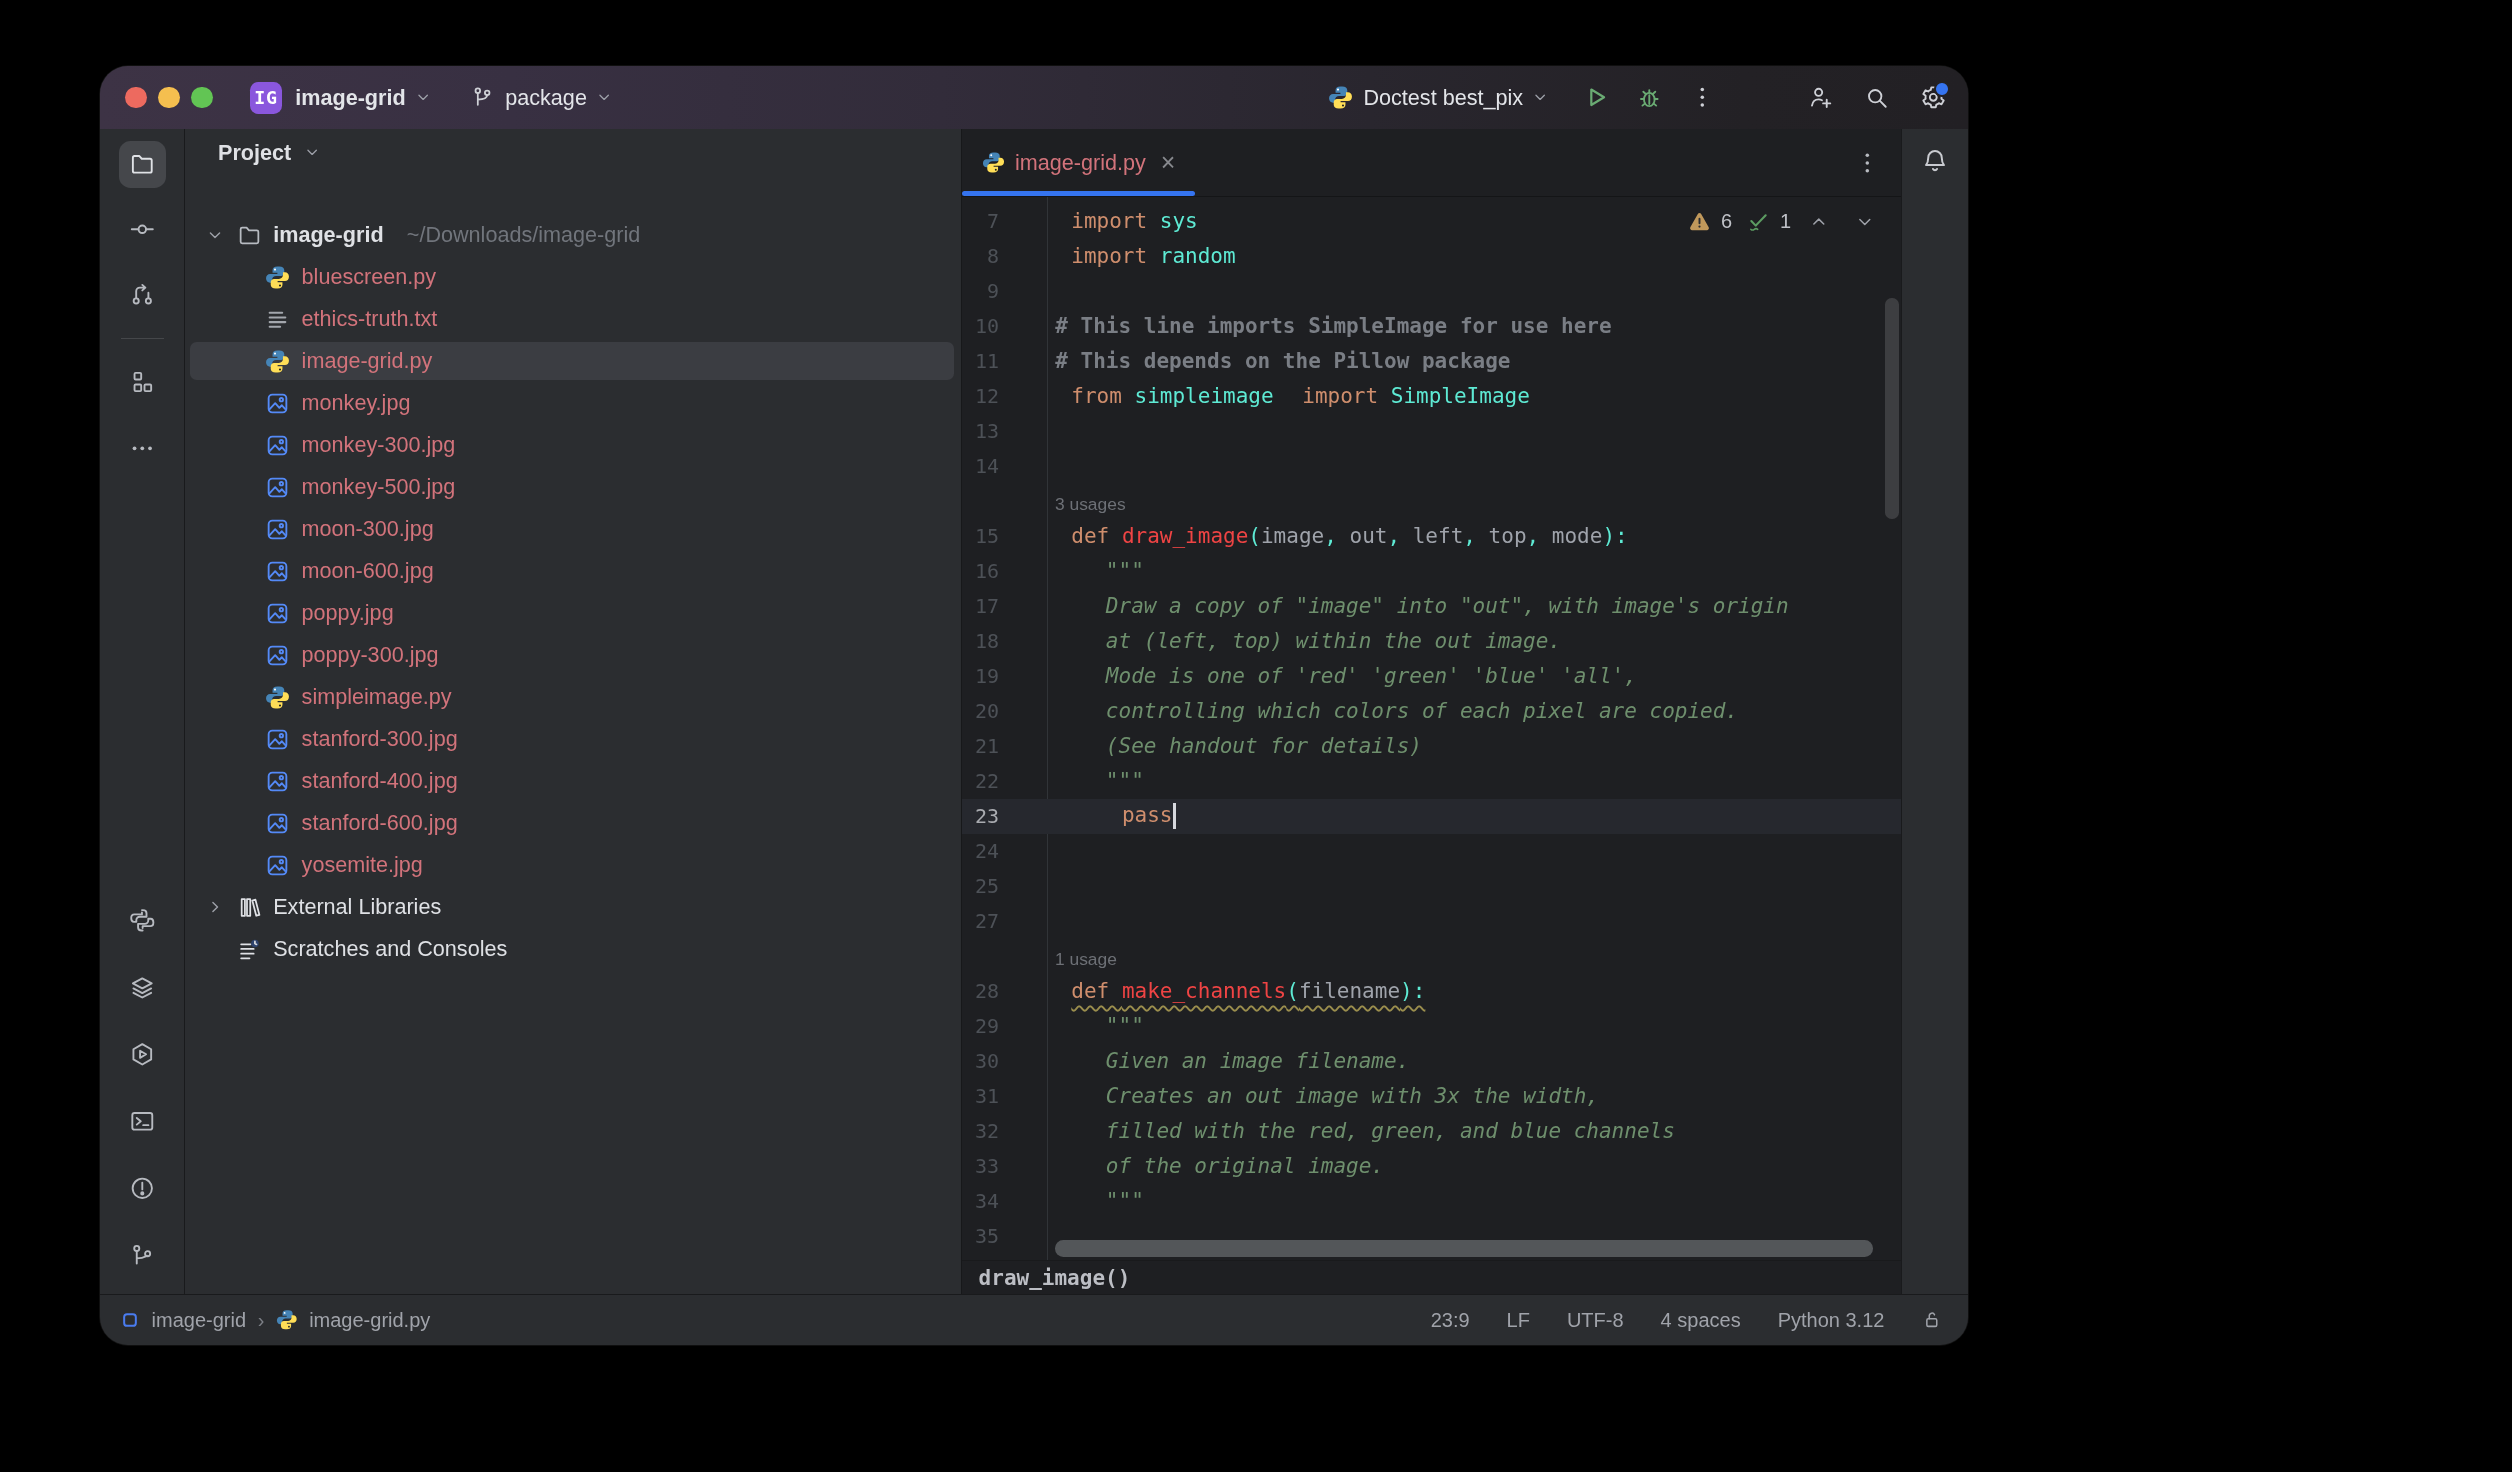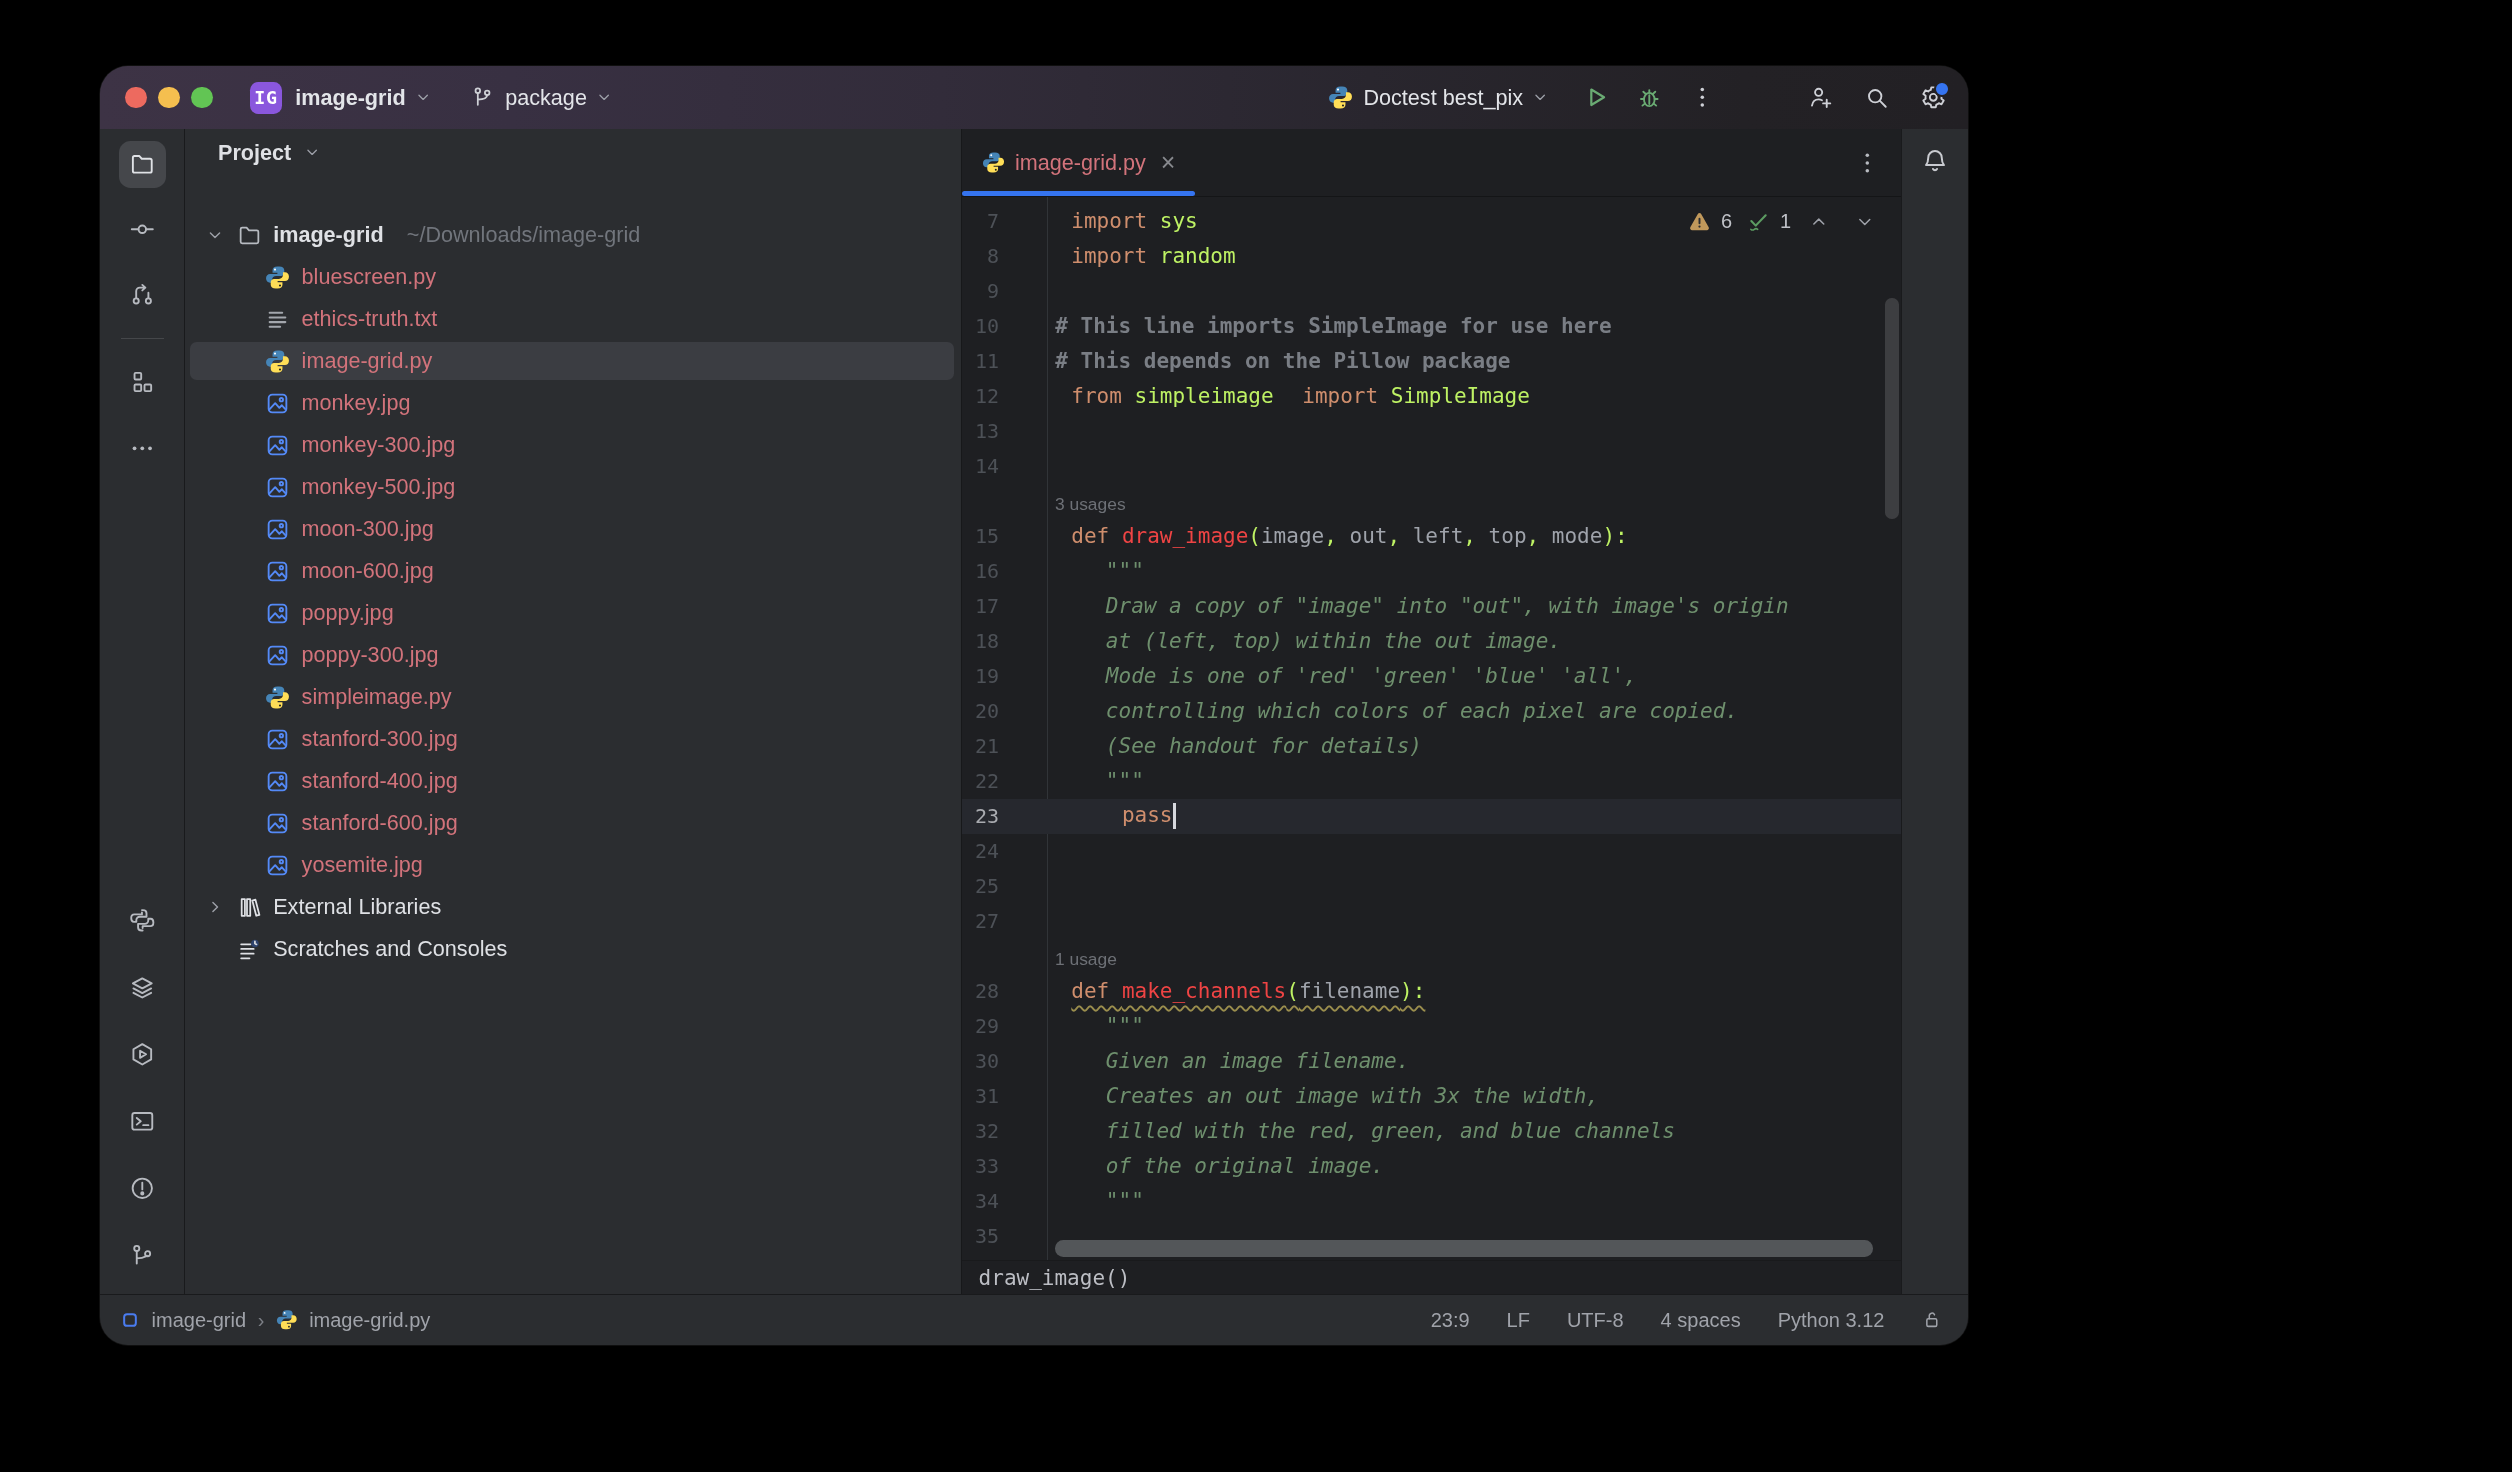--- a/index.html
+++ b/index.html
@@ -65,32 +65,32 @@
   #gutter-line{position:absolute;left:85px;top:0;bottom:0;width:0.8px;background:#313438;}
   .crow{height:35px;display:flex;align-items:center;position:relative;
     font-family:"DejaVu Sans Mono",monospace;font-size:21px;white-space:pre;}
   .crow.current{background:#26282e;}
   .crow .ln{width:85px;flex:none;text-align:right;padding-right:48px;box-sizing:border-box;
     color:#4d5157;font-size:20px;}
   .crow.current .ln{color:#a9abb0;}
   .crow .codecell{padding-left:8.3px;color:#bcbec4;}
   .inlay-row{height:35px;display:flex;align-items:flex-end;padding-left:93px;box-sizing:border-box;
     color:#6d7076;font-size:17.4px;padding-bottom:3.3px;}
-  .tk-k{color:#cf8e6d;margin-left:16px;} .tk-x{color:#bef264;} .tk-c{color:#7a7e85;font-weight:bold;}
+  .tk-k{color:#cf8e6d;margin-left:16px;} .tk-x{color:#5eead4;} .tk-c{color:#7a7e85;font-weight:bold;}
   .tk-d{color:#6e8f6d;font-style:italic;} .tk-f{color:#ef4444;text-align:right;} .tk-p{color:#9fa3ab;}
   .warnspan{text-decoration:underline wavy #9b8e4d 1.7px;text-underline-offset:6.6px;text-decoration-skip-ink:none;}
   .caret{display:inline-block;width:2.5px;height:26.6px;background:#d6d8dd;vertical-align:middle;margin-left:0.8px;}
   #inspections{position:absolute;top:8.3px;right:25px;height:33px;display:flex;align-items:center;gap:10px;
     font-size:20px;color:#bfc1c7;}
   #inspections .icon{width:23px;height:23px;display:inline-flex;}
   #inspections .chev{width:21.6px;height:21.6px;margin-left:6.6px;}
   #vscrollbar{position:absolute;right:2.5px;top:101px;width:13.3px;height:221px;border-radius:6.6px;background:rgba(255,255,255,.14);}
   #hscrollbar{position:absolute;left:93px;right:28px;bottom:3.3px;height:16.6px;border-radius:8.3px;background:rgba(149,152,157,.45);}
   #breadcrumb-bar{height:34px;border-top:0.8px solid #191a1c;display:flex;align-items:center;padding-left:16.6px;flex:none;
-    font-family:"DejaVu Sans Mono",monospace;font-size:21px;color:#bcbec4;background:#1e1f22;}
+    font-family:"DejaVu Sans Mono",monospace;font-size:21px;color:#bcbec4;background:#1e1f22;font-weight:bold;}
   
   #stripe-right{width:66px;background:#2b2d30;border-left:0.8px solid #191a1c;position:relative;}
   #bell-btn{position:absolute;top:18.3px;left:50%;transform:translateX(-50%);width:28px;height:28px;color:#c9cbd0;display:inline-flex;}
   
   #statusbar{position:absolute;left:0;right:0;bottom:0;height:50px;background:#2b2d30;border-top:0.8px solid #191a1c;
     display:flex;align-items:center;color:#a0a3aa;font-size:20px;}
   #status-left{display:flex;align-items:center;gap:11.6px;padding-left:20px;}
   #status-left .icon{width:20px;height:20px;display:inline-flex;color:#4a7cf0;}
   #status-left .pyicon{width:21.6px;height:21.6px;}
   #status-left .schev{color:#7d8087;font-size:20px;}

